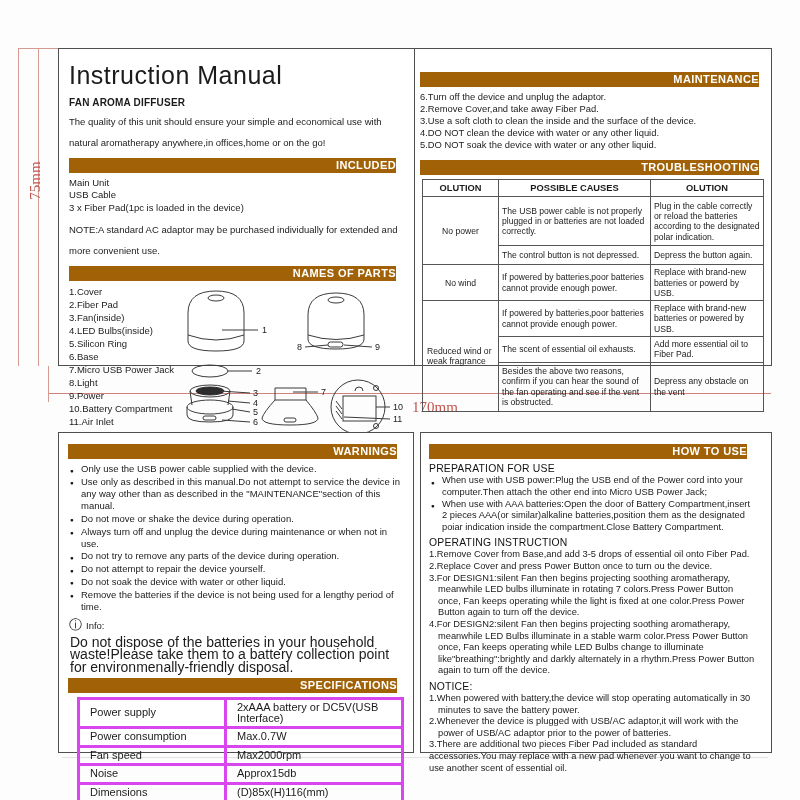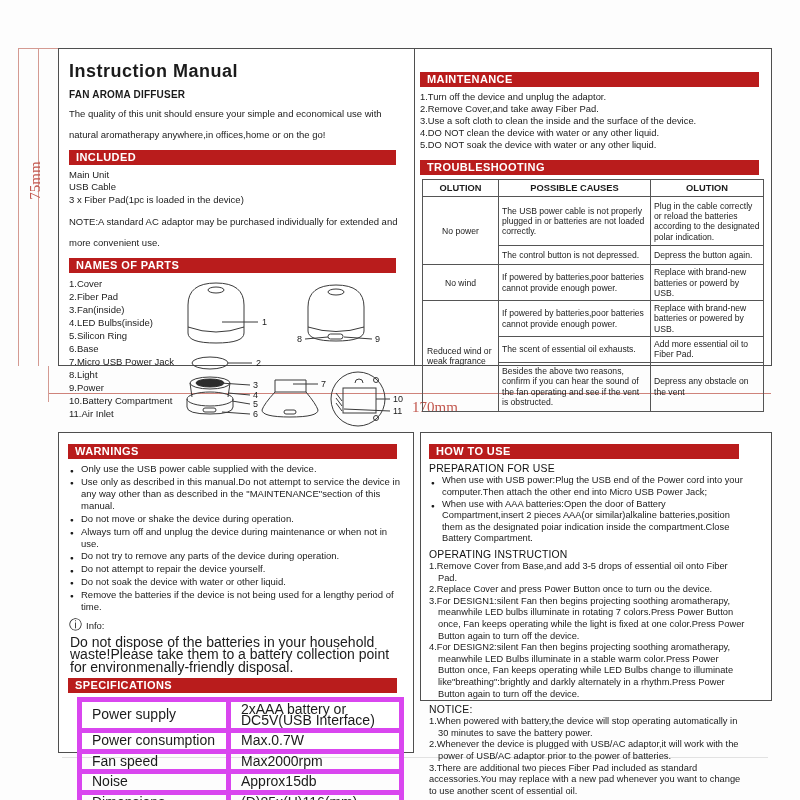--- a/index.html
+++ b/index.html
@@ -16,29 +16,29 @@
   .dim-label{position:absolute;font-family:"Liberation Serif","DejaVu Serif",serif;color:#c2574e;font-size:15px;}
   .dim-label-height{left:9px;top:172px;transform:rotate(-90deg);transform-origin:center;width:52px;text-align:center;}
   .dim-label-width{left:390px;top:399px;width:90px;text-align:center;}
 
   
   .panel{position:absolute;background:#fff;border:1.5px solid #4f4f4f;box-sizing:border-box;}
   .panel-top{left:58px;top:48px;width:714px;height:318px;display:flex;}
   .col-left{width:357px;box-sizing:border-box;border-right:1.2px solid #4f4f4f;padding:8px 10px 0 10px;}
   .col-right{flex:1;box-sizing:border-box;padding:8px 4px 0 5px;}
   .panel-bl{left:58px;top:432px;width:356px;height:321px;padding:6px 8px 0 9px;}
-  .panel-br{left:420px;top:432px;width:352px;height:269px;padding:6px 24px 0 8px;}
+  .panel-br{left:420px;top:432px;width:352px;height:321px;padding:6px 16px 0 8px;}
   .shadow-line{position:absolute;left:62px;top:757px;width:706px;height:1px;background:#e2e2e2;}
 
   
-  .bar{background:#b91c1c;color:#fff;font-weight:bold;font-size:11px;letter-spacing:.4px;padding:1px 0 2px 7px;margin:5px 8px 4px 0;}
+  .bar{background:#a16207;color:#fff;font-weight:bold;font-size:11px;letter-spacing:.4px;padding:1px 0 2px 7px;margin:5px 8px 4px 0;text-align:right;}
 
   
   .t{font-size:9.5px;line-height:21px;}
-  .title{font-size:18px;font-weight:bold;letter-spacing:.5px;margin:4px 0 7px 0;}
+  .title{font-size:25px;font-weight:normal;letter-spacing:.5px;margin:4px 0 7px 0;}
   .subtitle{font-size:10px;font-weight:bold;letter-spacing:.2px;margin-bottom:3px;}
   .plain-list div{font-size:9.5px;line-height:12.3px;}
   .note{margin-top:5px;}
 
   
   .parts-wrap{position:relative;height:150px;}
   .parts-list div{font-size:9.5px;line-height:13px;}
   .parts-svg{position:absolute;right:-6px;top:0;}
   .parts-svg path,.parts-svg ellipse,.parts-svg line,.parts-svg rect,.parts-svg circle{fill:none;stroke:#3a3a3a;stroke-width:1;}
   .parts-svg .fill-dark{fill:#2c2c2c;stroke:#2c2c2c;}
@@ -58,21 +58,21 @@
   
   ul.blist{list-style:none;margin:1px 0 0 0;padding:0 0 0 2px;}
   ul.blist li{position:relative;font-size:9.5px;line-height:12.2px;padding-left:11px;margin-bottom:.5px;}
   ul.blist li::before{content:"●";position:absolute;left:0;top:1.5px;font-size:6.3px;}
   .info-row{margin:7px 0 5px 1px;display:flex;align-items:center;font-size:9.5px;}
   .info-icon{font-size:13px;line-height:10px;margin-right:4px;}
   .info-text{font-size:14px;line-height:12.3px;margin:0 2px 4px 2px;}
 
   
   table.spec{border-collapse:collapse;margin:4px 0 0 9px;width:327px;table-layout:fixed;}
-  table.spec td{border:5px solid #d946ef;font-size:14px;line-height:11px;padding:2px 6px 2.5px 10px;}
+  table.spec td{border:3px solid #d946ef;font-size:11px;line-height:11px;padding:2px 6px 2.5px 10px;}
   table.spec td.k{width:128px;}
 
   
   .htu .t,.htu .num-list div{font-size:9.3px;line-height:11.6px;}
   .subhead{font-size:10.4px;letter-spacing:.2px;margin:4px 0 1px 0;color:#111;}
   .htu ul.blist li{font-size:9.3px;line-height:11.6px;}
   .noindent{padding-left:0 !important;text-indent:0 !important;}
 </style>
 </head>
 <body>
@@ -185,21 +185,21 @@
             <line x1="166" y1="132" x2="212" y2="134"></line>
             <text x="215" y="137">11</text>
           </g>
         </svg>
       </div>
     </div>
 
     <div class="col-right">
       <div class="bar" style="margin-top:15px;">MAINTENANCE</div>
       <div class="num-list">
-        <div>1.Turn off the device and unplug the adaptor.</div>
+        <div>6.Turn off the device and unplug the adaptor.</div>
         <div>2.Remove Cover,and take away Fiber Pad.</div>
         <div>3.Use a soft cloth to clean the inside and the surface of the device.</div>
         <div>4.DO NOT clean the device with water or any other liquid.</div>
         <div>5.DO NOT soak the device with water or any other liquid.</div>
       </div>
 
       <div class="bar" style="margin-top:9px;">TROUBLESHOOTING</div>
       <table class="ts">
         <colgroup>
             <col style="width:76px">

